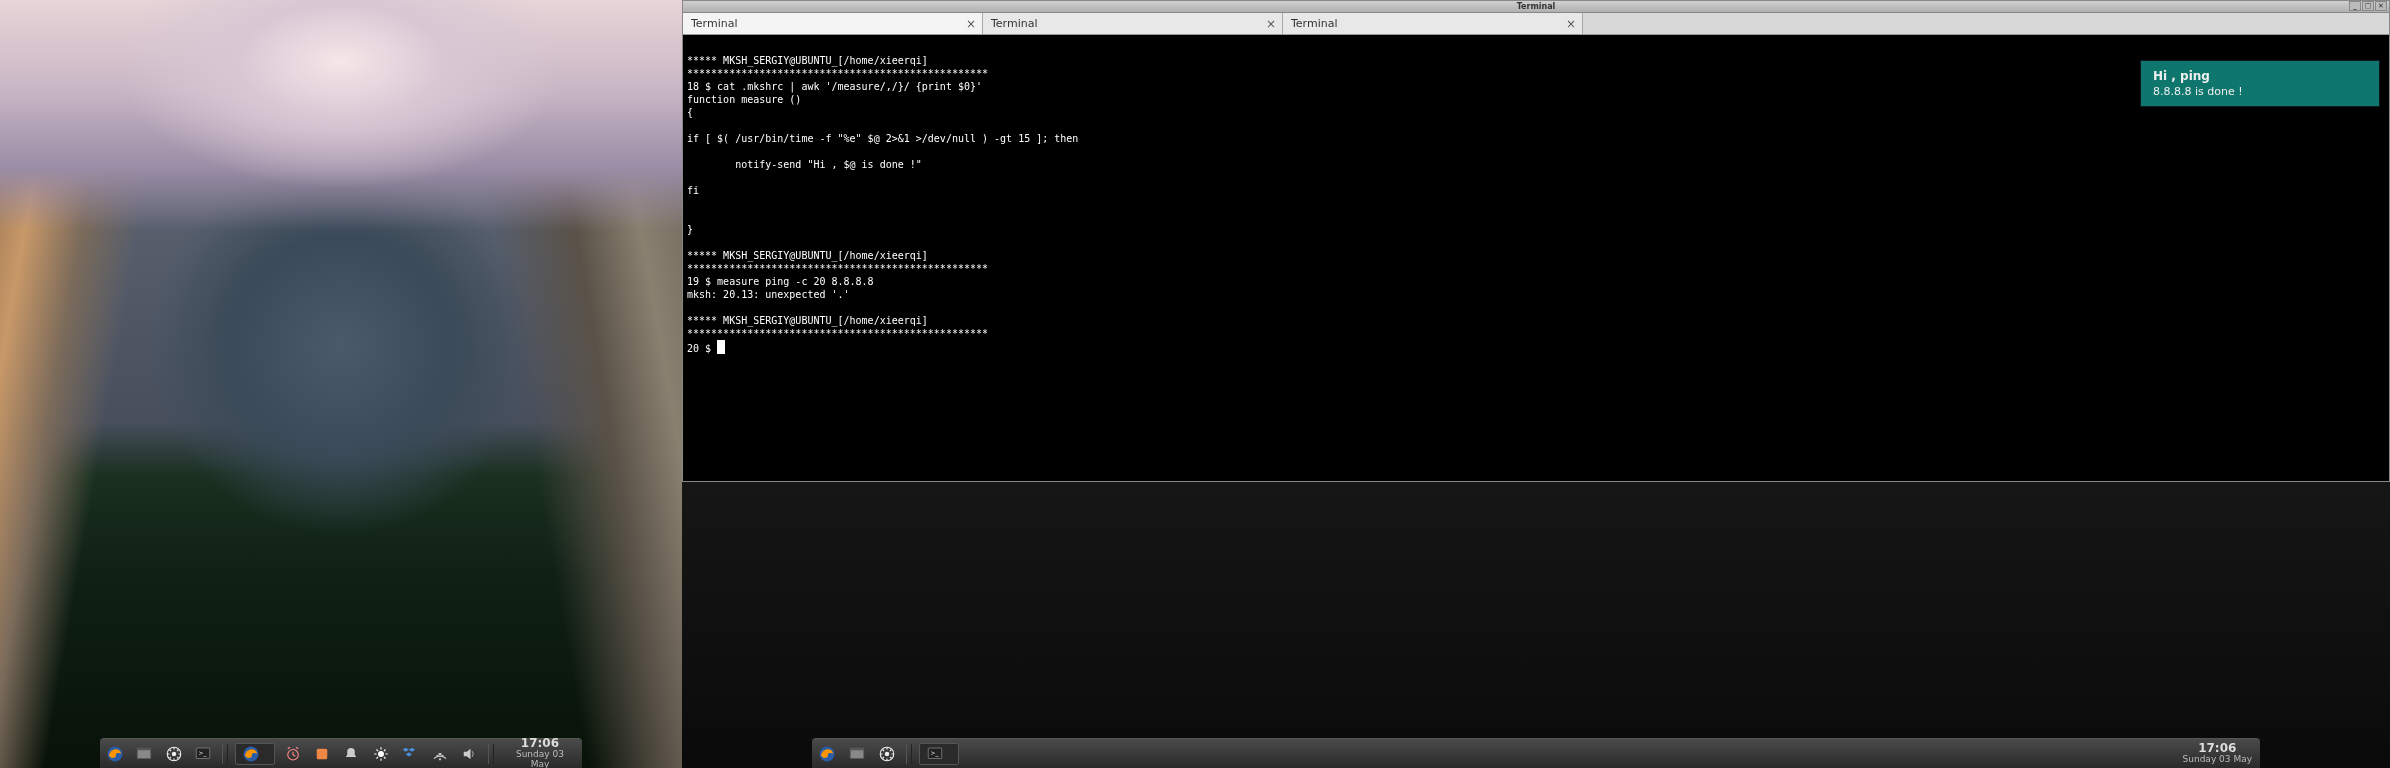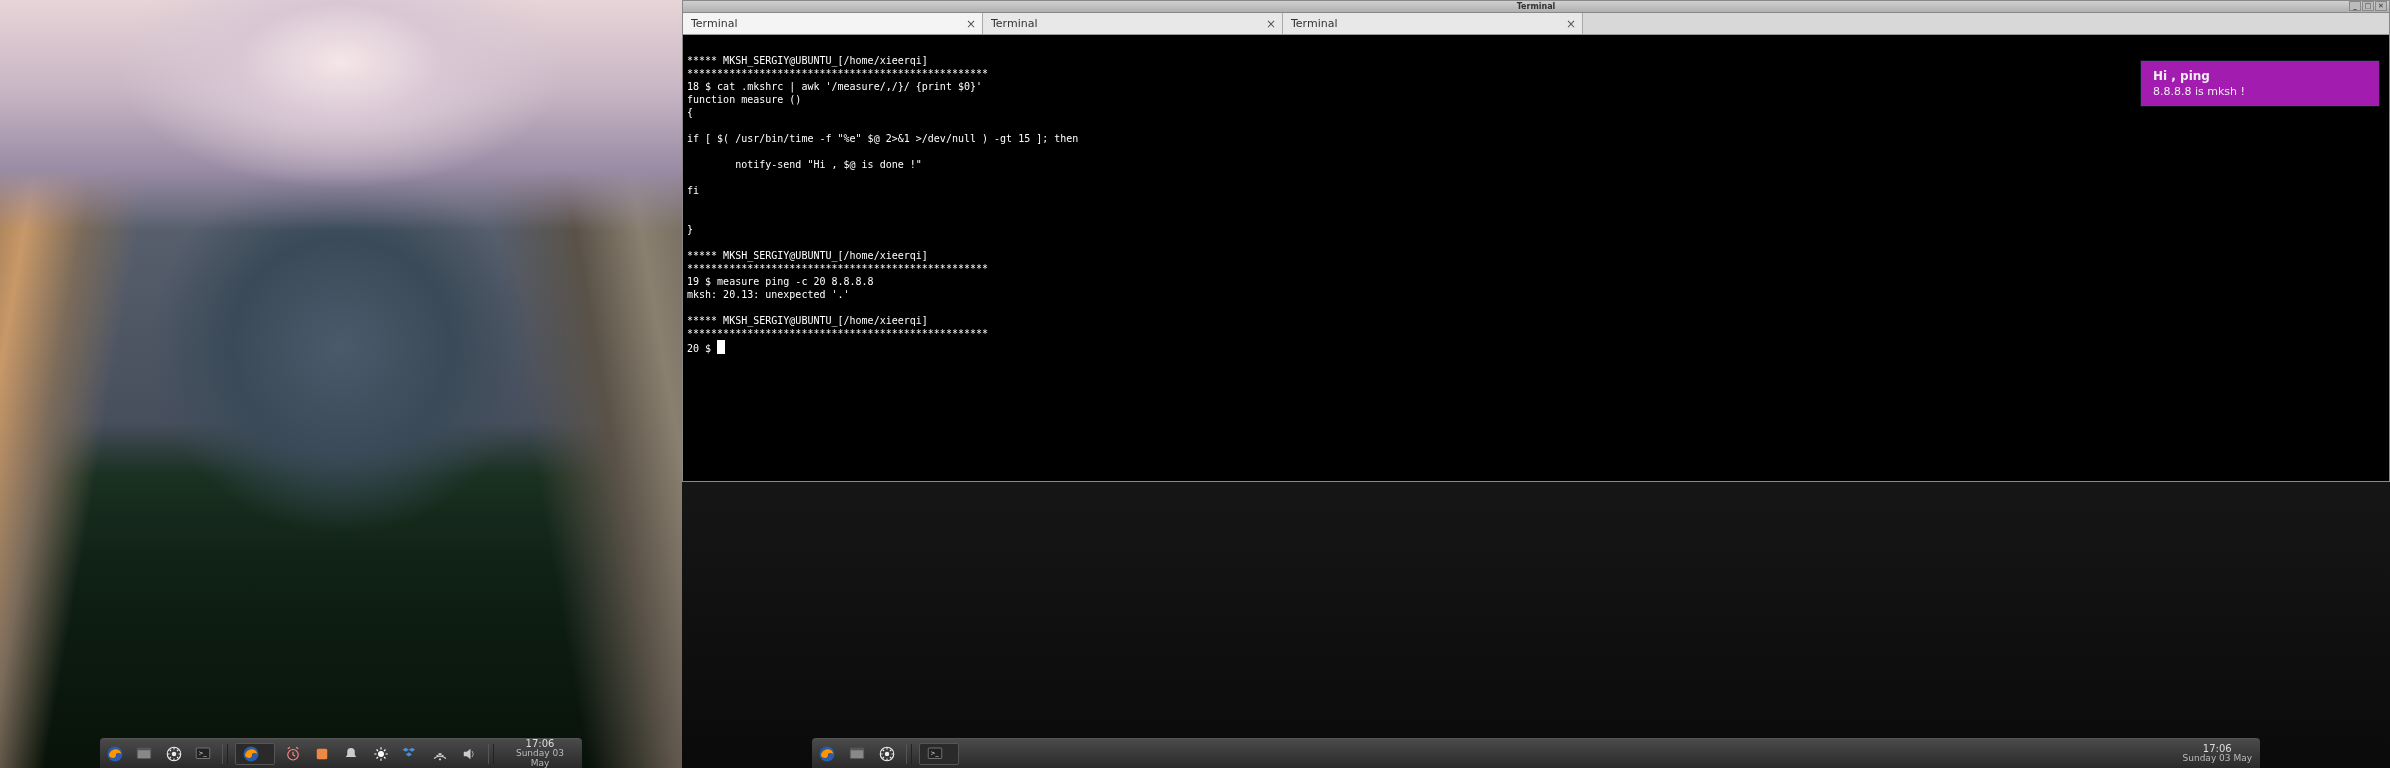--- a/index.html
+++ b/index.html
@@ -54,21 +54,21 @@
 .monitor.right .panel { left: 130px; right: 130px; border-radius: 4px 4px 0 0; }
 
 .panel .ico {
   width: 24px; height: 24px; margin: 0 3px;
   display: inline-flex; align-items: center; justify-content: center;
   cursor: pointer;
 }
 .panel .sep { width: 6px; height: 20px; border-left: 1px solid #555; border-right: 1px solid #222; margin: 0 4px; }
 .panel .spacer { flex: 1; }
 .panel .clock { text-align: center; line-height: 1.1; padding: 0 8px; }
-.panel .clock .t { font-size: 10px; font-weight: normal; }
+.panel .clock .t { font-size: 12px; font-weight: bold; }
 .panel .clock .d { font-size: 9px; color: #bbb; }
 .panel .task-btn {
   background: #2a2a2a; border: 1px solid #555; border-radius: 2px;
   padding: 2px 6px; margin: 0 3px; height: 22px;
   display: inline-flex; align-items: center; gap: 4px;
   min-width: 40px;
 }
 
 
 .term-window {
@@ -132,21 +132,21 @@
 .cursor-block {
   display: inline-block; width: 8px; height: 14px;
   background: #fff; vertical-align: text-bottom;
 }
 
 
 .notif {
   position: absolute;
   top: 60px; right: 10px;
   width: 240px;
-  background: #a21caf;
+  background: #0f766e;
   border: 1px solid #0a1a20;
   padding: 8px 12px;
   color: #eee;
   font-size: 11px;
   box-shadow: 0 2px 8px rgba(0,0,0,.5);
 }
 .notif .tt { font-weight: bold; font-size: 12px; margin-bottom: 2px; }
 
 svg { width: 18px; height: 18px; }
 </style>
@@ -289,21 +289,21 @@
 19 $ measure ping -c 20 8.8.8.8
 mksh: 20.13: unexpected '.'
 
 ***** MKSH_SERGIY@UBUNTU_[/home/xieerqi]
 **************************************************
 20 $ </span><span class="cursor-block"></span></div>
   </div>
 
   <div class="notif">
     <div class="tt">Hi , ping</div>
-    <div>8.8.8.8 is mksh !</div>
+    <div>8.8.8.8 is done !</div>
   </div>
 
   <div class="panel">
     <span class="ico">
       <svg viewBox="0 0 24 24">
           <circle cx="12" cy="12" r="10" fill="#2a5caa"></circle>
           <path d="M4 14c1-6 6-9 11-8 3 .6 5 3 5 6-2-2-5-2-7 0 1 2 0 4-2 5-3 1-6-1-7-3z" fill="#ff9500"></path>
         </svg>
     </span>
     <span class="ico">

